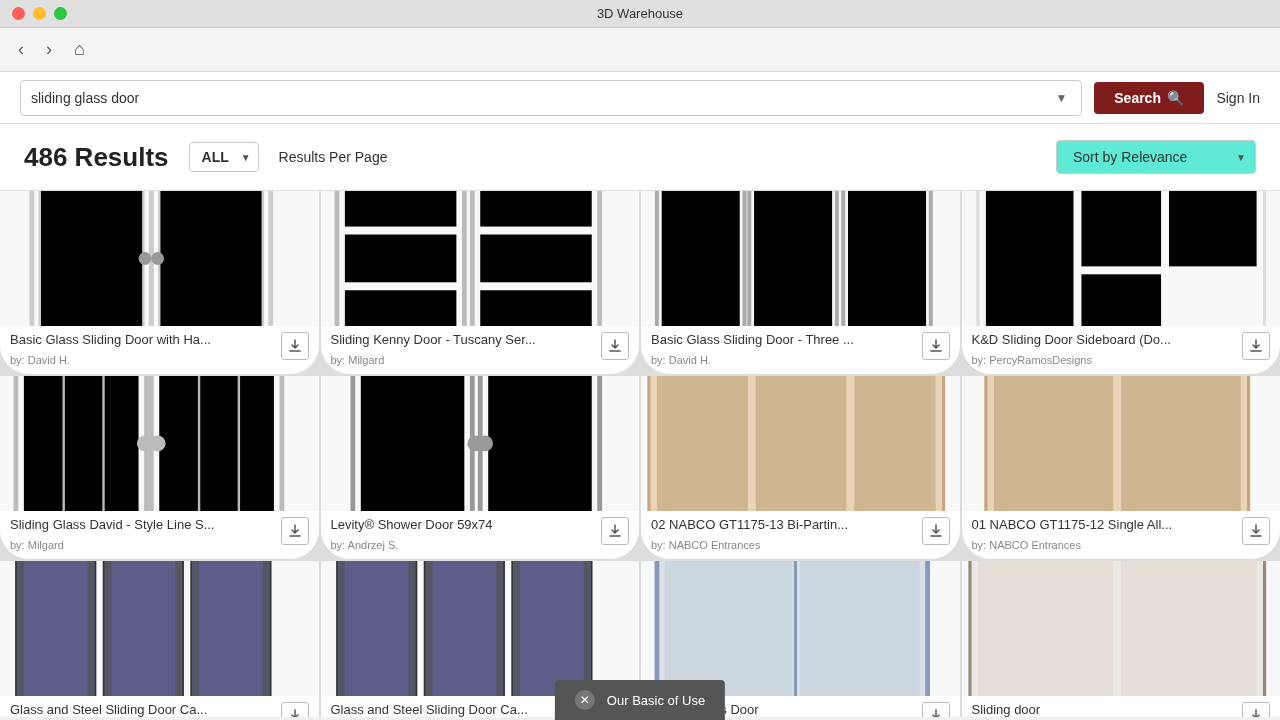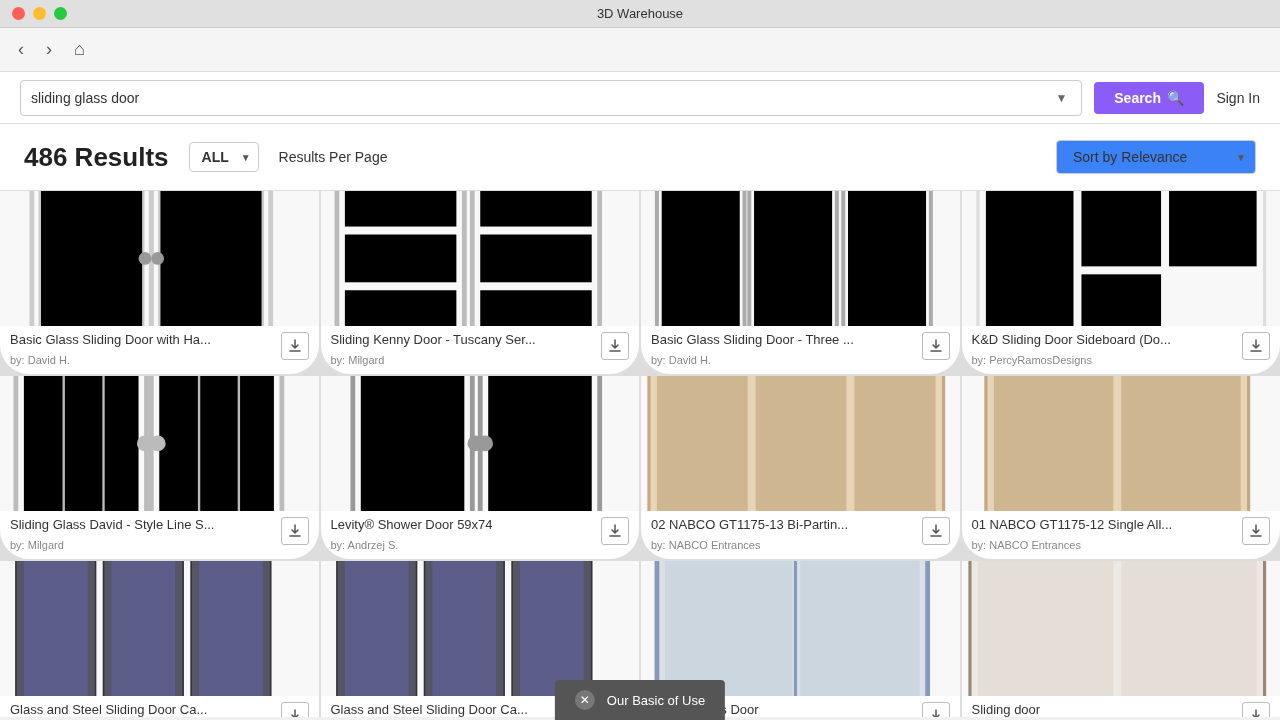--- a/index.html
+++ b/index.html
@@ -72,21 +72,21 @@
     }
     .search-dropdown-btn {
       background: none;
       border: none;
       cursor: pointer;
       color: #666;
       font-size: 12px;
       padding: 0 4px;
     }
     .search-button {
-      background: #8b5cf6;
+      background: #7f1d1d;
       color: #fff;
       border: none;
       border-radius: 4px;
       padding: 8px 20px;
       font-size: 14px;
       font-weight: 600;
       cursor: pointer;
       display: flex;
       align-items: center;
       gap: 6px;
@@ -137,21 +137,21 @@
       pointer-events: none;
     }
     .results-per-page-label { font-size: 14px; color: #333; }
     .sort-dropdown {
       margin-left: auto;
       border: 1px solid #ccc;
       border-radius: 4px;
       padding: 8px 36px 8px 16px;
       font-size: 14px;
       color: #333;
-      background: #3b82f6;
+      background: #5eead4;
       appearance: none;
       cursor: pointer;
       min-width: 200px;
     }
     .sort-wrapper {
       position: relative;
       margin-left: auto;
     }
     .sort-wrapper::after {
       content: '▼';

